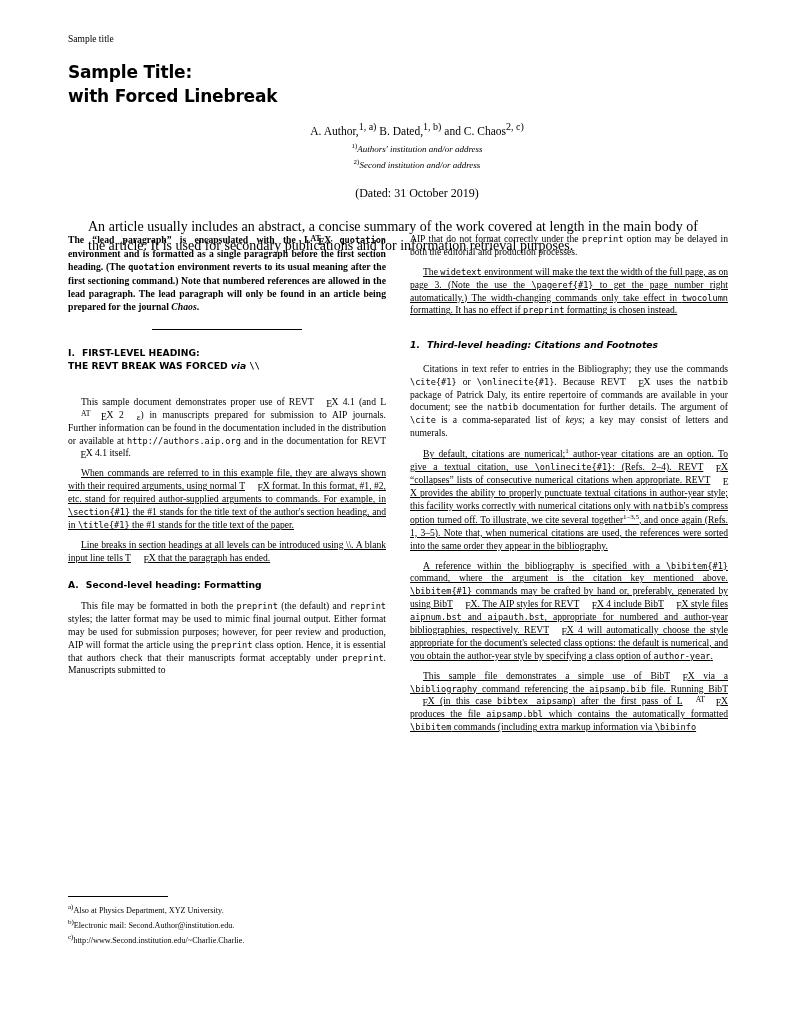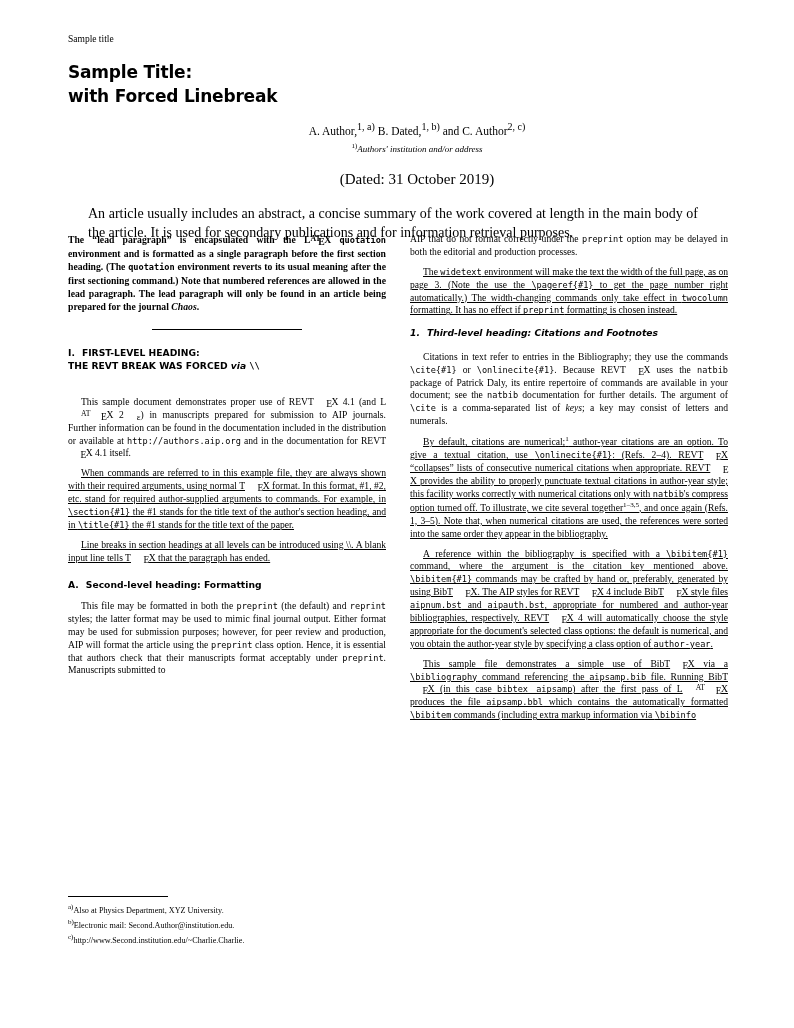--- a/index.html
+++ b/index.html
@@ -55,21 +55,21 @@
     font-size: 9px;
     line-height: 1.5;
     margin-top: 4px;
     margin-left: 40px;
     font-style: italic;
   }
   .affils sup { font-size: 7px; font-style: normal; }
   .affil-line { }
   .dated {
     text-align: center;
-    font-size: 15px;
+    font-size: 12px;
     margin-top: 14px;
     margin-left: 40px;
   }
   .abstract {
     margin-top: 16px;
     margin-left: 20px;
     width: 610px;
     font-size: 14px;
     line-height: 1.37;
     text-align: justify;
@@ -163,25 +163,26 @@
 
   <div class="runhead">Sample title</div>
 
   <div class="titleblock">
     <div class="title">
       <div>Sample Title:</div>
       <div>with Forced Linebreak</div>
     </div>
 
     <div class="authors">
-      <span>A. Author,</span><sup>1, a)</sup><span> B. Dated,</span><sup>1, b)</sup><span> and C. Author</span><sup>2, c)</sup>
+      <span>A. Author,</span><sup>1, a)</sup><span> B. Dated,</span><sup>1, b)</sup><span> and C. Chaos</span><sup>2, c)</sup>
     </div>
 
     <div class="affils">
       <div class="affil-line"><sup>1)</sup><span>Authors' institution and/or address</span></div>
+      <div class="affil-line"><sup>2)</sup><span>Second institution and/or address</span></div>
     </div>
 
     <div class="dated">(Dated: 31 October 2019)</div>
 
     <div class="abstract">An article usually includes an abstract, a concise summary of the work covered at length in the main body of the article. It is used for secondary publications and for information retrieval purposes.</div>
   </div>
 
   <div class="columns">
 
     <div class="col left">
@@ -206,21 +207,21 @@
       <p class="indent"><span>This file may be formatted in both the </span><span class="mono">preprint</span><span> (the default) and </span><span class="mono">reprint</span><span> styles; the latter format may be used to mimic final journal output. Either format may be used for submission purposes; however, for peer review and production, AIP will format the article using the </span><span class="mono">preprint</span><span> class option. Hence, it is essential that authors check that their manuscripts format acceptably under </span><span class="mono">preprint</span><span>. Manuscripts submitted to</span></p>
 
     </div>
 
     <div class="col right">
 
       <p><span>AIP that do not format correctly under the </span><span class="mono">preprint</span><span> option may be delayed in both the editorial and production processes.</span></p>
 
       <p class="indent gap"><span>The </span><span class="mono">widetext</span><span> environment will make the text the width of the full page, as on page 3. (Note the use the </span><span class="mono">\pageref{#1}</span><span> to get the page number right automatically.) The width-changing commands only take effect in </span><span class="mono">twocolumn</span><span> formatting. It has no effect if </span><span class="mono">preprint</span><span> formatting is chosen instead.</span></p>
 
-      <div class="subsubsec" style="margin-top:10px;"><span class="num">1.</span><span>Third-level heading: Citations and Footnotes</span></div>
+      <div class="subsubsec" style="margin-top:22px;"><span class="num">1.</span><span>Third-level heading: Citations and Footnotes</span></div>
 
       <p class="indent"><span>Citations in text refer to entries in the Bibliography; they use the commands </span><span class="mono">\cite{#1}</span><span> or </span><span class="mono">\onlinecite{#1}</span><span>. Because REVT</span><span class="tex-e">E</span><span>X uses the </span><span class="mono">natbib</span><span> package of Patrick Daly, its entire repertoire of commands are available in your document; see the </span><span class="mono">natbib</span><span> documentation for further details. The argument of </span><span class="mono">\cite</span><span> is a comma-separated list of </span><em>keys</em><span>; a key may consist of letters and numerals.</span></p>
 
       <p class="indent gap"><span>By default, citations are numerical;</span><sup class="ref">1</sup><span> author-year citations are an option. To give a textual citation, use </span><span class="mono">\onlinecite{#1}</span><span>: (Refs. 2–4). REVT</span><span class="tex-e">E</span><span>X “collapses” lists of consecutive numerical citations when appropriate. REVT</span><span class="tex-e">E</span><span>X provides the ability to properly punctuate textual citations in author-year style; this facility works correctly with numerical citations only with </span><span class="mono">natbib</span><span>'s compress option turned off. To illustrate, we cite several together</span><sup class="ref">1–3,5</sup><span>, and once again (Refs. 1, 3–5). Note that, when numerical citations are used, the references were sorted into the same order they appear in the bibliography.</span></p>
 
       <p class="indent gap"><span>A reference within the bibliography is specified with a </span><span class="mono">\bibitem{#1}</span><span> command, where the argument is the citation key mentioned above. </span><span class="mono">\bibitem{#1}</span><span> commands may be crafted by hand or, preferably, generated by using BibT</span><span class="tex-e">E</span><span>X. The AIP styles for REVT</span><span class="tex-e">E</span><span>X 4 include BibT</span><span class="tex-e">E</span><span>X style files </span><span class="mono">aipnum.bst</span><span> and </span><span class="mono">aipauth.bst</span><span>, appropriate for numbered and author-year bibliographies, respectively. REVT</span><span class="tex-e">E</span><span>X 4 will automatically choose the style appropriate for the document's selected class options: the default is numerical, and you obtain the author-year style by specifying a class option of </span><span class="mono">author-year</span><span>.</span></p>
 
       <p class="indent gap"><span>This sample file demonstrates a simple use of BibT</span><span class="tex-e">E</span><span>X via a </span><span class="mono">\bibliography</span><span> command referencing the </span><span class="mono">aipsamp.bib</span><span> file. Running BibT</span><span class="tex-e">E</span><span>X (in this case </span><span class="mono">bibtex aipsamp</span><span>) after the first pass of L</span><span class="tex-a">AT</span><span class="tex-e">E</span><span>X produces the file </span><span class="mono">aipsamp.bbl</span><span> which contains the automatically formatted </span><span class="mono">\bibitem</span><span> commands (including extra markup information via </span><span class="mono">\bibinfo</span></p>
 
     </div>

